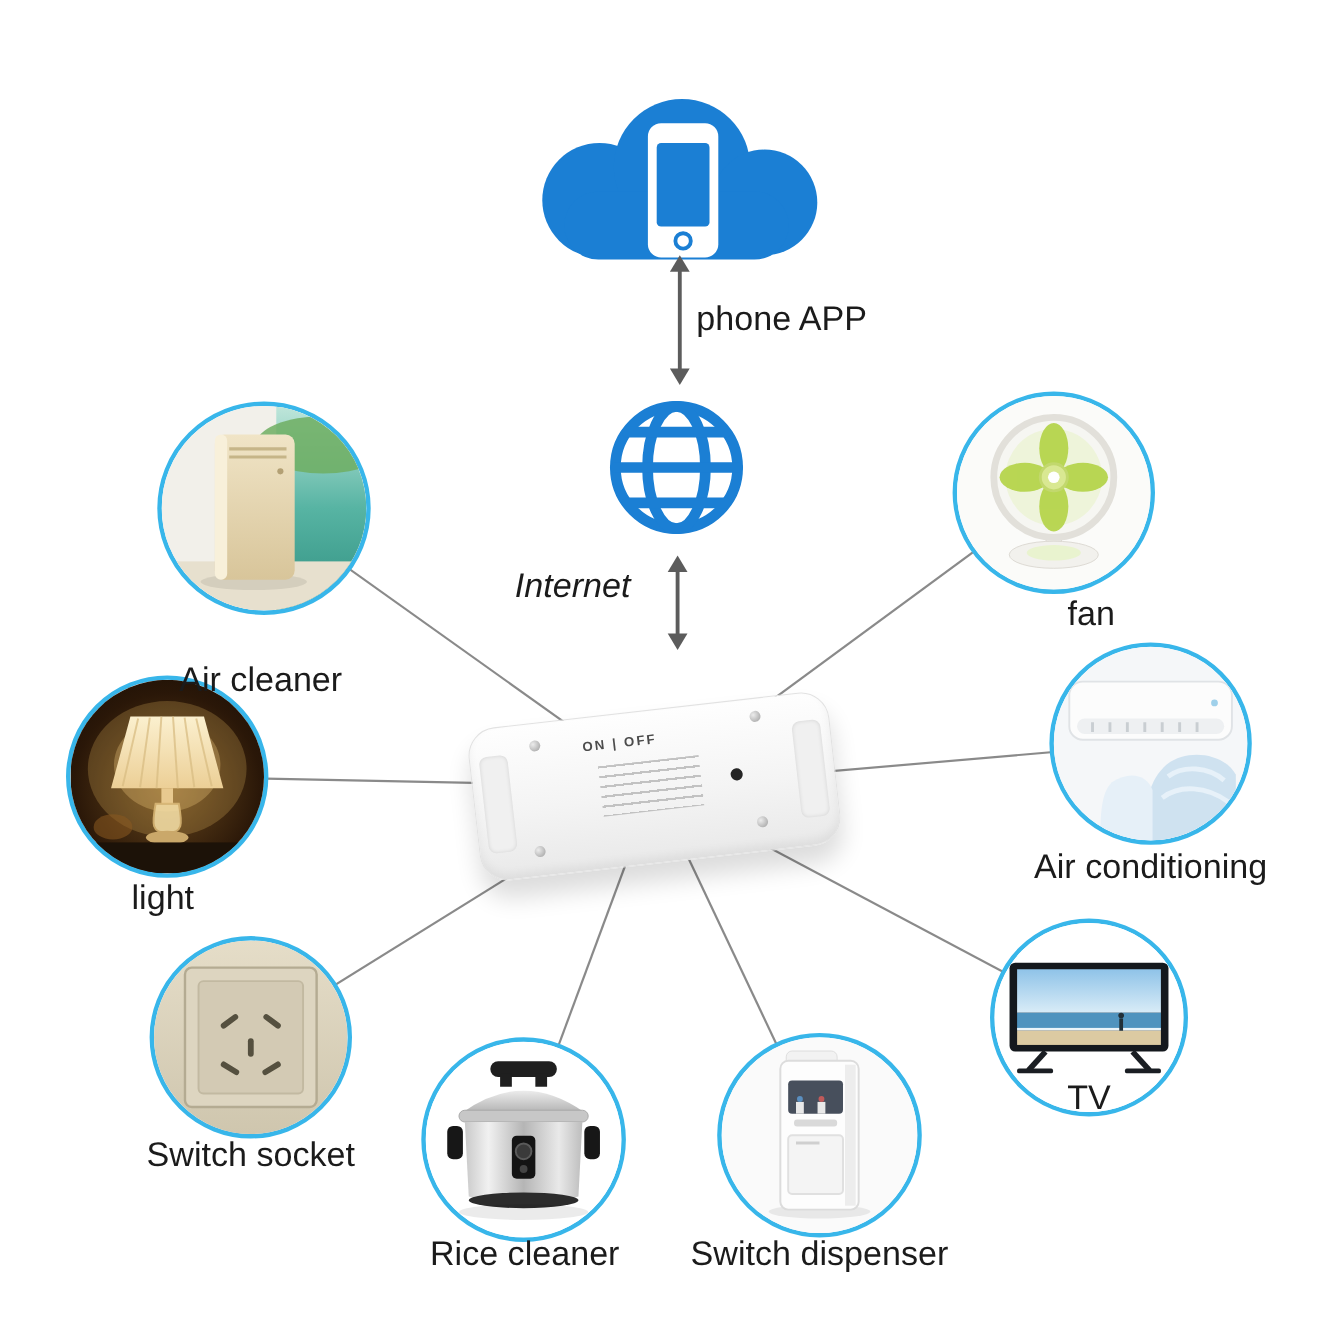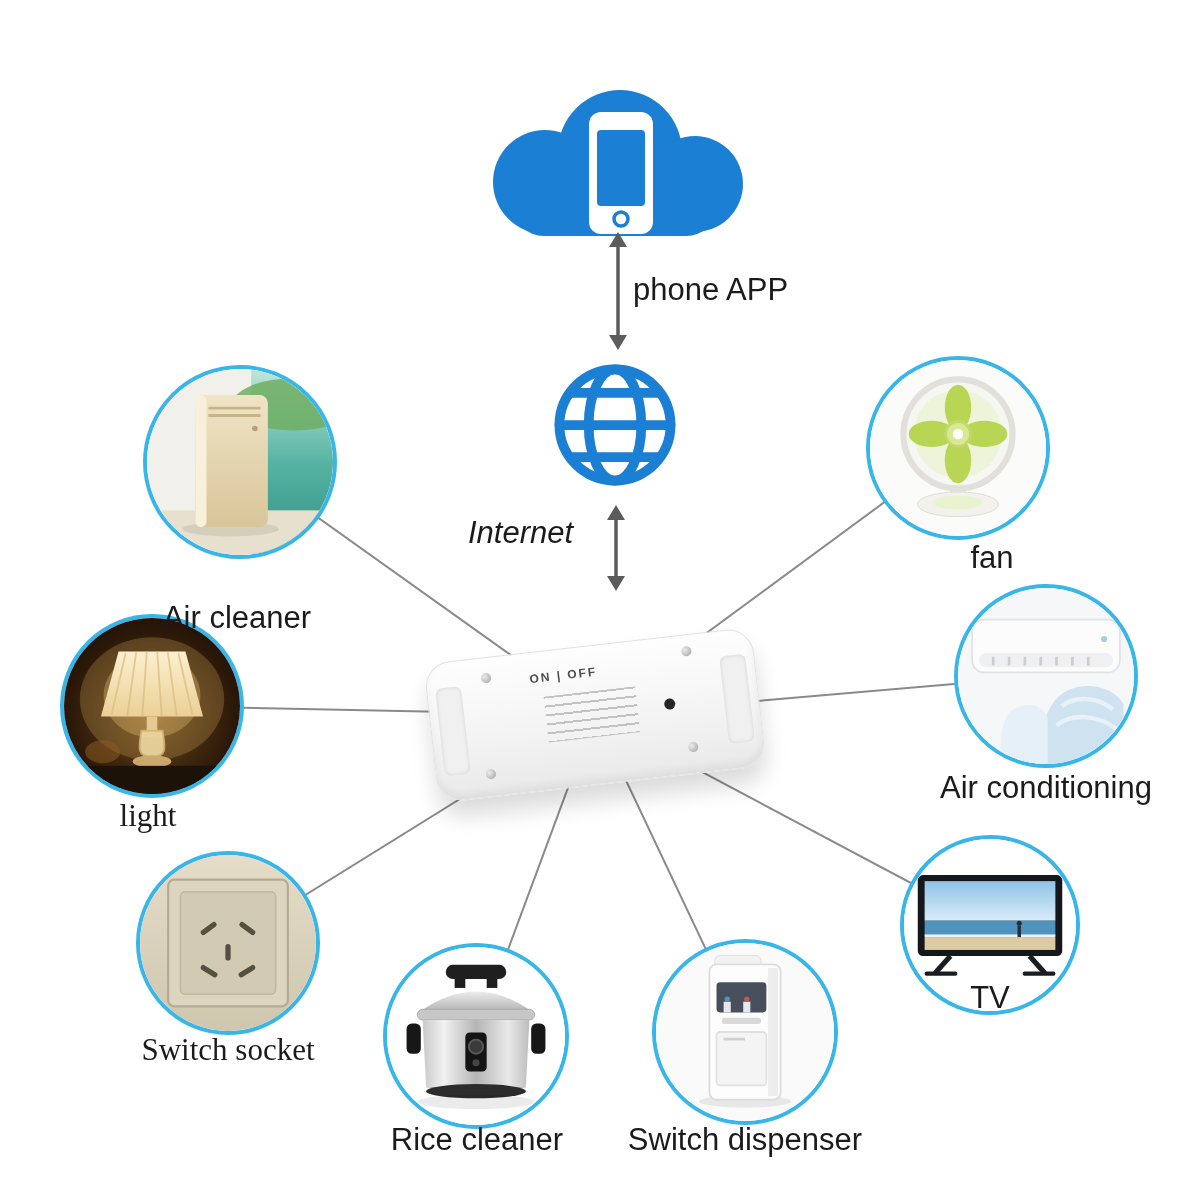--- a/index.html
+++ b/index.html
@@ -180,21 +180,21 @@
       <line x1="118" y1="39" x2="128" y2="111"></line>
         <line x1="130" y1="40" x2="146" y2="110"></line>
     </g>
     <rect x="94" y="112" width="12" height="16" fill="#e8c98f"></rect>
     <path d="M88,128 C84,150 84,158 100,158 C116,158 116,150 112,128 Z" fill="#f3dda6" opacity=".88" stroke="#d9b877" stroke-width="2"></path>
     <ellipse cx="100" cy="163" rx="22" ry="7" fill="#caa86a"></ellipse>
     <rect y="168" width="200" height="32" fill="#1c1208"></rect>
     <ellipse cx="44" cy="152" rx="20" ry="13" fill="#8a5a20" opacity=".55"></ellipse>
   </svg>
 </div>
-<div class="lbl center" style="left:148px;top:798px;font-family:Liberation Serif, serif;">light</div>
+<div class="lbl center" style="left:148px;top:798px;">light</div>
 
 <div class="circle" style="left:954px;top:584px;width:184px;height:184px;">
   <svg viewBox="0 0 200 200">
     <rect width="200" height="200" fill="#f5f7f9"></rect>
     <rect x="16" y="36" width="168" height="60" rx="14" fill="#fcfcfc" stroke="#e0e3e6" stroke-width="2"></rect>
     <rect x="24" y="74" width="152" height="16" rx="8" fill="#eef0f2"></rect>
     <g stroke="#c9ced2" stroke-width="3">
       <line x1="40" y1="78" x2="40" y2="88"></line>
         <line x1="58" y1="78" x2="58" y2="88"></line>
       <line x1="76" y1="78" x2="76" y2="88"></line>
@@ -227,21 +227,21 @@
     <rect x="46" y="42" width="108" height="116" rx="5" fill="#d3cab4" stroke="#c2b9a1" stroke-width="2"></rect>
     <g stroke="#55503f" stroke-width="6" stroke-linecap="round">
       <line x1="72" y1="88" x2="84" y2="79"></line>
       <line x1="128" y1="88" x2="116" y2="79"></line>
       <line x1="100" y1="104" x2="100" y2="117"></line>
       <line x1="72" y1="128" x2="85" y2="136"></line>
       <line x1="128" y1="128" x2="115" y2="136"></line>
     </g>
   </svg>
 </div>
-<div class="lbl center" style="left:228px;top:1032px;font-family:Liberation Serif, serif;">Switch socket</div>
+<div class="lbl center" style="left:228px;top:1032px;">Switch socket</div>
 
 <div class="circle" style="left:900px;top:835px;width:180px;height:180px;">
   <svg viewBox="0 0 200 200">
     <defs>
       <linearGradient id="skyg" x1="0" y1="0" x2="0" y2="1">
         <stop offset="0" stop-color="#8fc3e8"></stop>
           <stop offset="1" stop-color="#d9ecf7"></stop>
       </linearGradient>
     </defs>
     <rect width="200" height="200" fill="#ffffff"></rect>

